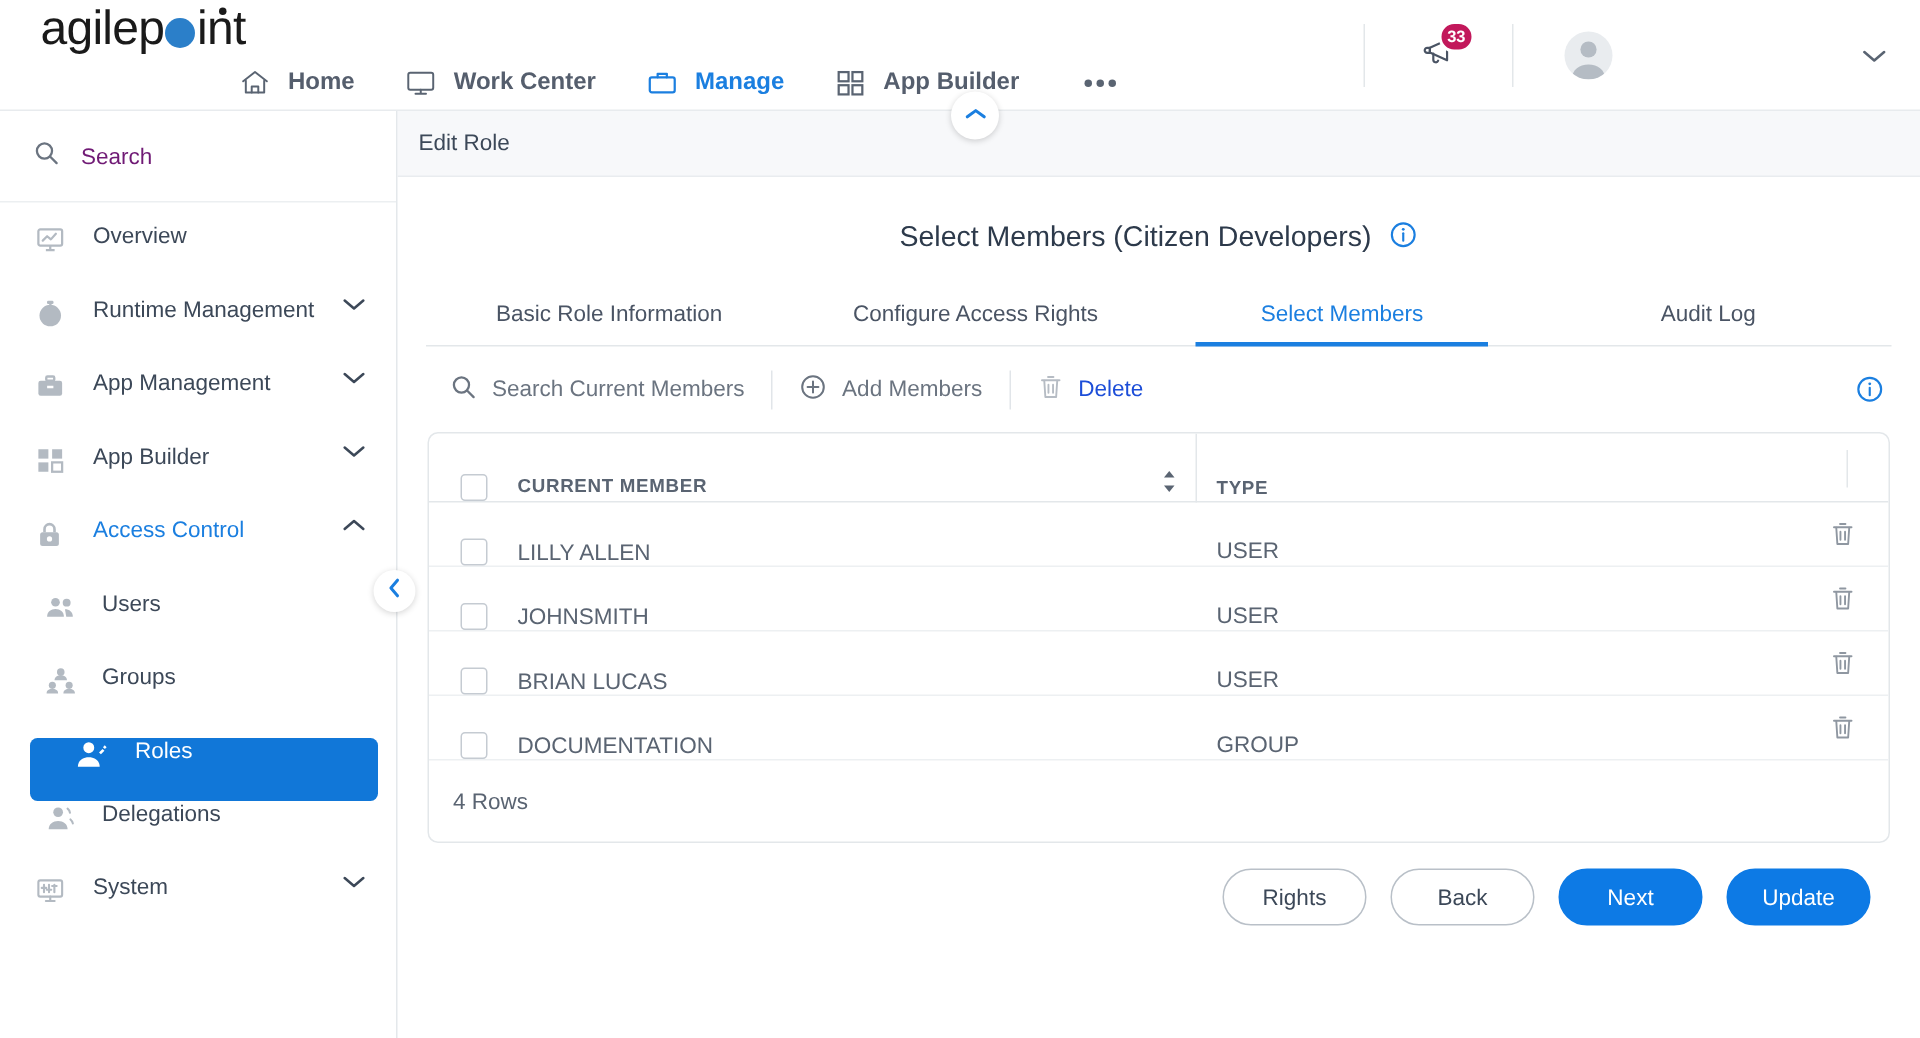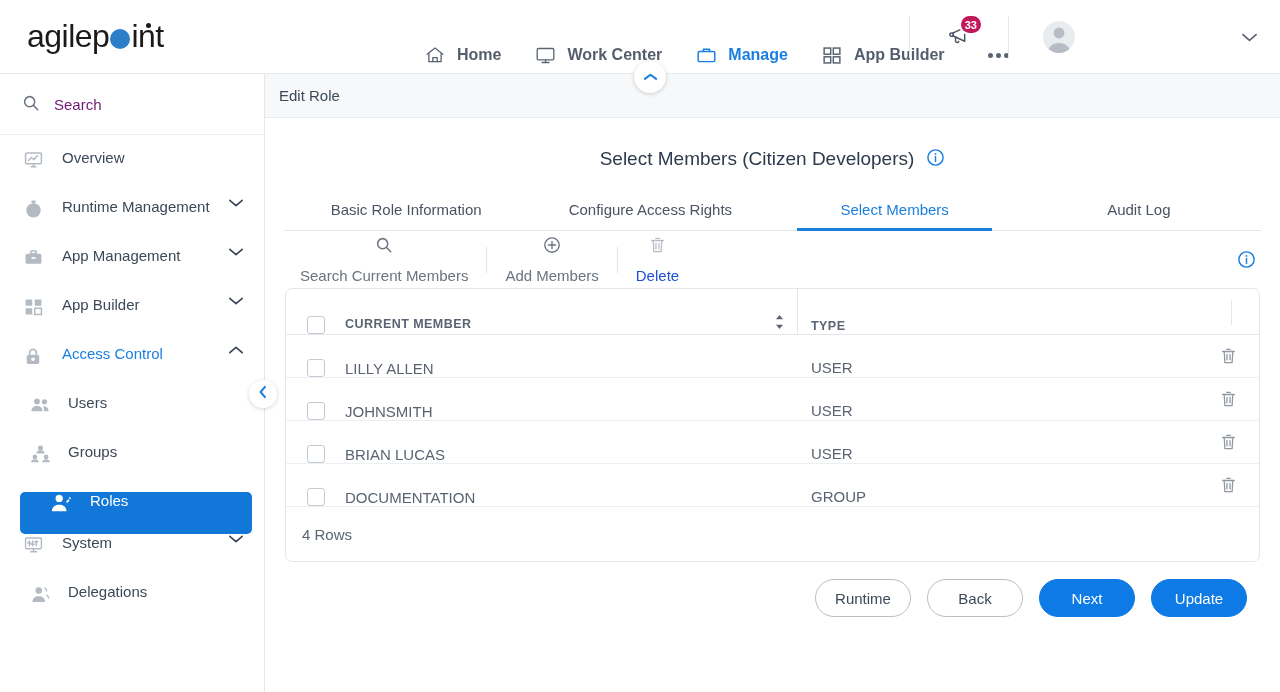--- a/index.html
+++ b/index.html
@@ -10,22 +10,23 @@
     overflow: hidden;
     color: #3c4858;
   }
   #app { position: relative; width: 1280px; height: 692px; }
 
   
   .topbar {
     position: absolute; top: 0; left: 0; width: 1280px; height: 74px;
     background: #ffffff;
     border-bottom: 1px solid #e8ebee;
-    display: flex; align-items: flex-end;
+    display: flex; align-items: flex-start;
     z-index: 20;
+    flex-direction: column;
   }
   .logo-wrap {
     width: 265px; height: 74px;
     display: flex; align-items: center; padding-left: 27px;
   }
   .logo-text {
     font-size: 32px; letter-spacing: -0.5px; color: #1a1a1a;
     font-weight: 400; display: flex; align-items: center;
   }
   .logo-dot {
@@ -136,21 +137,21 @@
     flex: 1; text-align: center; font-size: 15px; color: #4a5464;
     padding: 11px 0 12px; cursor: pointer; position: relative;
   }
   .tab.active { color: #1b7fe0; }
   .tab.active::after {
     content:''; position: absolute; left: 10%; right: 10%; bottom: -1px;
     height: 3px; background: #1b7fe0;
   }
 
   .toolbar { display: flex; align-items: center; height: 57px; padding: 0 3px; position: relative; }
-  .tb-item { display: flex; align-items: center; gap: 10px; font-size: 15px; color: #6b7480; cursor: pointer; padding: 0 14px; flex-direction: column; }
+  .tb-item { display: flex; align-items: center; gap: 10px; font-size: 15px; color: #6b7480; cursor: pointer; padding: 0 14px; }
   .tb-item.disabled { color: #1d4ed8; cursor: default; }
   .tb-sep { width: 1px; height: 26px; background: #e1e5e9; margin: 0 4px; }
   .tb-info { position: absolute; right: 6px; top: 19px; cursor: pointer; }
 
   .table-card {
     border: 1px solid #e3e7ea; border-radius: 7px; overflow: hidden;
     margin: 0 2px; background: #fff;
   }
   .trow { display: flex; align-items: flex-end; height: 43px; border-bottom: 1px solid #edf0f2; position: relative; }
   .trow.head { height: 46px; border-bottom: 1px solid #e3e7ea; }
@@ -408,47 +409,47 @@
           <svg width="22" height="20" viewBox="0 0 24 22" fill="#ffffff">
               <circle cx="10" cy="6" r="4"></circle>
               <path d="M2 20c0-4.5 3.6-7 8-7s8 2.5 8 7z"></path>
               <path d="M17.5 9.5l2.6-2.6 1.4 1.4-2.6 2.6z"></path>
               <path d="M20.4 5.6l1.3-1.3 1.4 1.4-1.3 1.3z"></path>
             </svg>
         </span>
         <span class="sb-lbl">Roles</span>
       </div>
 
+      <div class="sb-item sb-sub">
+        <span class="sb-ico">
+          <svg width="21" height="20" viewBox="0 0 24 22" fill="#b3bac2">
+              <circle cx="10" cy="7" r="3.7"></circle>
+              <path d="M2.8 20c0-4.2 3.3-6.4 7.2-6.4s7.2 2.2 7.2 6.4z"></path>
+              <path d="M17.2 4.2a4.5 4.5 0 0 1 1.8 3.2" fill="none" stroke="#b3bac2" stroke-width="1.6" stroke-linecap="round"></path>
+              <path d="M19.4 12.5a5.3 5.3 0 0 1 1.8 3" fill="none" stroke="#b3bac2" stroke-width="1.6" stroke-linecap="round"></path>
+            </svg>
+        </span>
+        <span class="sb-lbl">Delegations</span>
+      </div>
+
       <div class="sb-item">
         <span class="sb-ico">
           <svg width="21" height="20" viewBox="0 0 24 24" fill="none" stroke="#b3bac2" stroke-width="1.7">
               <rect x="2.5" y="3.5" width="19" height="13" rx="1.5"></rect>
               <path d="M7 7v6M11 7v6M15.3 7v6" stroke-linecap="round"></path>
               <path d="M5.2 9.5h3.6M9.2 11h3.6M13.5 8h3.6" stroke-linecap="round"></path>
               <path d="M8.5 20h7M12 16.5V20" stroke-linecap="round"></path>
             </svg>
         </span>
         <span class="sb-lbl">System</span>
         <span class="sb-chev">
           <svg width="16" height="10" viewBox="0 0 18 11" fill="none" stroke="#3c4858" stroke-width="1.9" stroke-linecap="round" stroke-linejoin="round">
               <path d="M2 2.5 9 8.5l7-6"></path>
             </svg>
         </span>
-      </div>
-
-      <div class="sb-item sb-sub">
-        <span class="sb-ico">
-          <svg width="21" height="20" viewBox="0 0 24 22" fill="#b3bac2">
-              <circle cx="10" cy="7" r="3.7"></circle>
-              <path d="M2.8 20c0-4.2 3.3-6.4 7.2-6.4s7.2 2.2 7.2 6.4z"></path>
-              <path d="M17.2 4.2a4.5 4.5 0 0 1 1.8 3.2" fill="none" stroke="#b3bac2" stroke-width="1.6" stroke-linecap="round"></path>
-              <path d="M19.4 12.5a5.3 5.3 0 0 1 1.8 3" fill="none" stroke="#b3bac2" stroke-width="1.6" stroke-linecap="round"></path>
-            </svg>
-        </span>
-        <span class="sb-lbl">Delegations</span>
       </div>
 
     </div>
   </div>
 
   <div class="sb-collapse">
     <span>
       <svg width="10" height="14" viewBox="0 0 10 14" fill="none" stroke="#1b7fe0" stroke-width="2" stroke-linecap="round" stroke-linejoin="round">
           <path d="M7 1.8 2.6 7 7 12.2"></path>
         </svg>
@@ -621,21 +622,21 @@
           </span>
         </div>
 
         <div class="rows-foot">
           <span>4 Rows</span>
         </div>
       </div>
 
       <div class="actions">
         <div class="btn ghost">
-            <span>Runtime</span>
+            <span>Rights</span>
           </div>
         <div class="btn ghost">
             <span>Back</span>
           </div>
         <div class="btn primary">
             <span>Next</span>
           </div>
         <div class="btn primary">
             <span>Update</span>
           </div>

